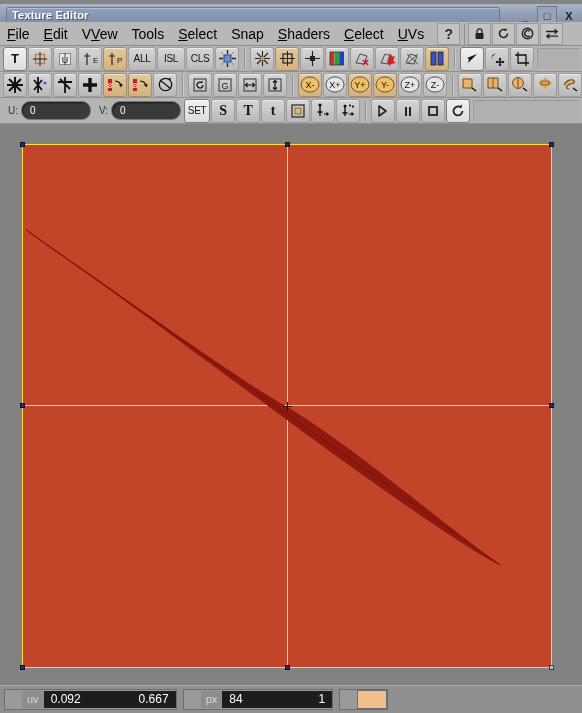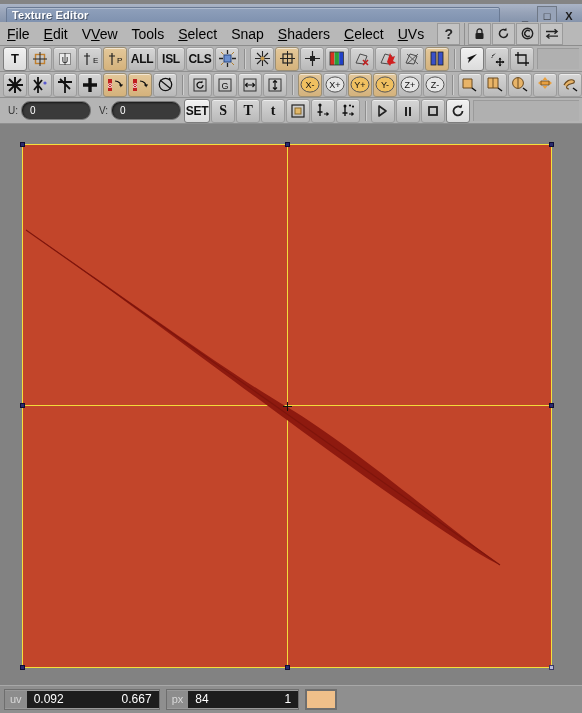--- a/index.html
+++ b/index.html
@@ -83,21 +83,21 @@
   }
   .tb-btn.wide{width:26px;}
   .tb-btn.active{
     background:linear-gradient(to bottom,#f1f1f1,#dcdcdc);
     border-color:#7d7d7d;
   }
   .tb-btn.tan{
     background:linear-gradient(to bottom,#e4c89a,#d4b27c);
     border-color:#9c8f74;
   }
-  .tb-btn.txtlbl{font-size:12px;font-weight:bold;letter-spacing:-.3px;}
+  .tb-btn.txtlbl{font-size:10px;font-weight:normal;letter-spacing:-.3px;}
   .tb-sep{
     width:1px;height:20px;background:#8e8e8e;
     margin:0 4px;border-right:1px solid #cfcfcf;flex:none;
   }
   .tb-fill{
     flex:1;height:20px;background:#b0b0b0;
     border-top:1px solid #9a9a9a;border-left:1px solid #9a9a9a;
     margin-left:2px;margin-right:3px;
   }
 
@@ -150,21 +150,21 @@
   .uvshape{position:absolute;left:0;top:0;width:582px;height:561px;}
 
   
   .statusbar{
     position:absolute;left:0;top:685px;width:582px;height:28px;
     background:#8f8f8f;border-top:1px solid #a8a8a8;
     display:flex;align-items:center;padding:0 4px;box-sizing:border-box;
   }
   .st-grp{
     display:flex;align-items:center;height:19px;
-    border:1px solid #6e6e6e;background:#9a9a9a;margin-right:6px;
+    border:1px solid #6e6e6e;background:#9a9a9a;margin-right:6px;padding-left:17px;
   }
   .st-tag{
     font-size:11px;color:#d8d8d8;padding:0 5px;height:17px;line-height:17px;
     background:#8d8d8d;
   }
   .st-val{
     background:#1d1d1d;height:17px;line-height:17px;
     color:#ffffff;font-size:12px;padding:0 7px;
     display:flex;align-items:flex-end;gap:0;
   }

